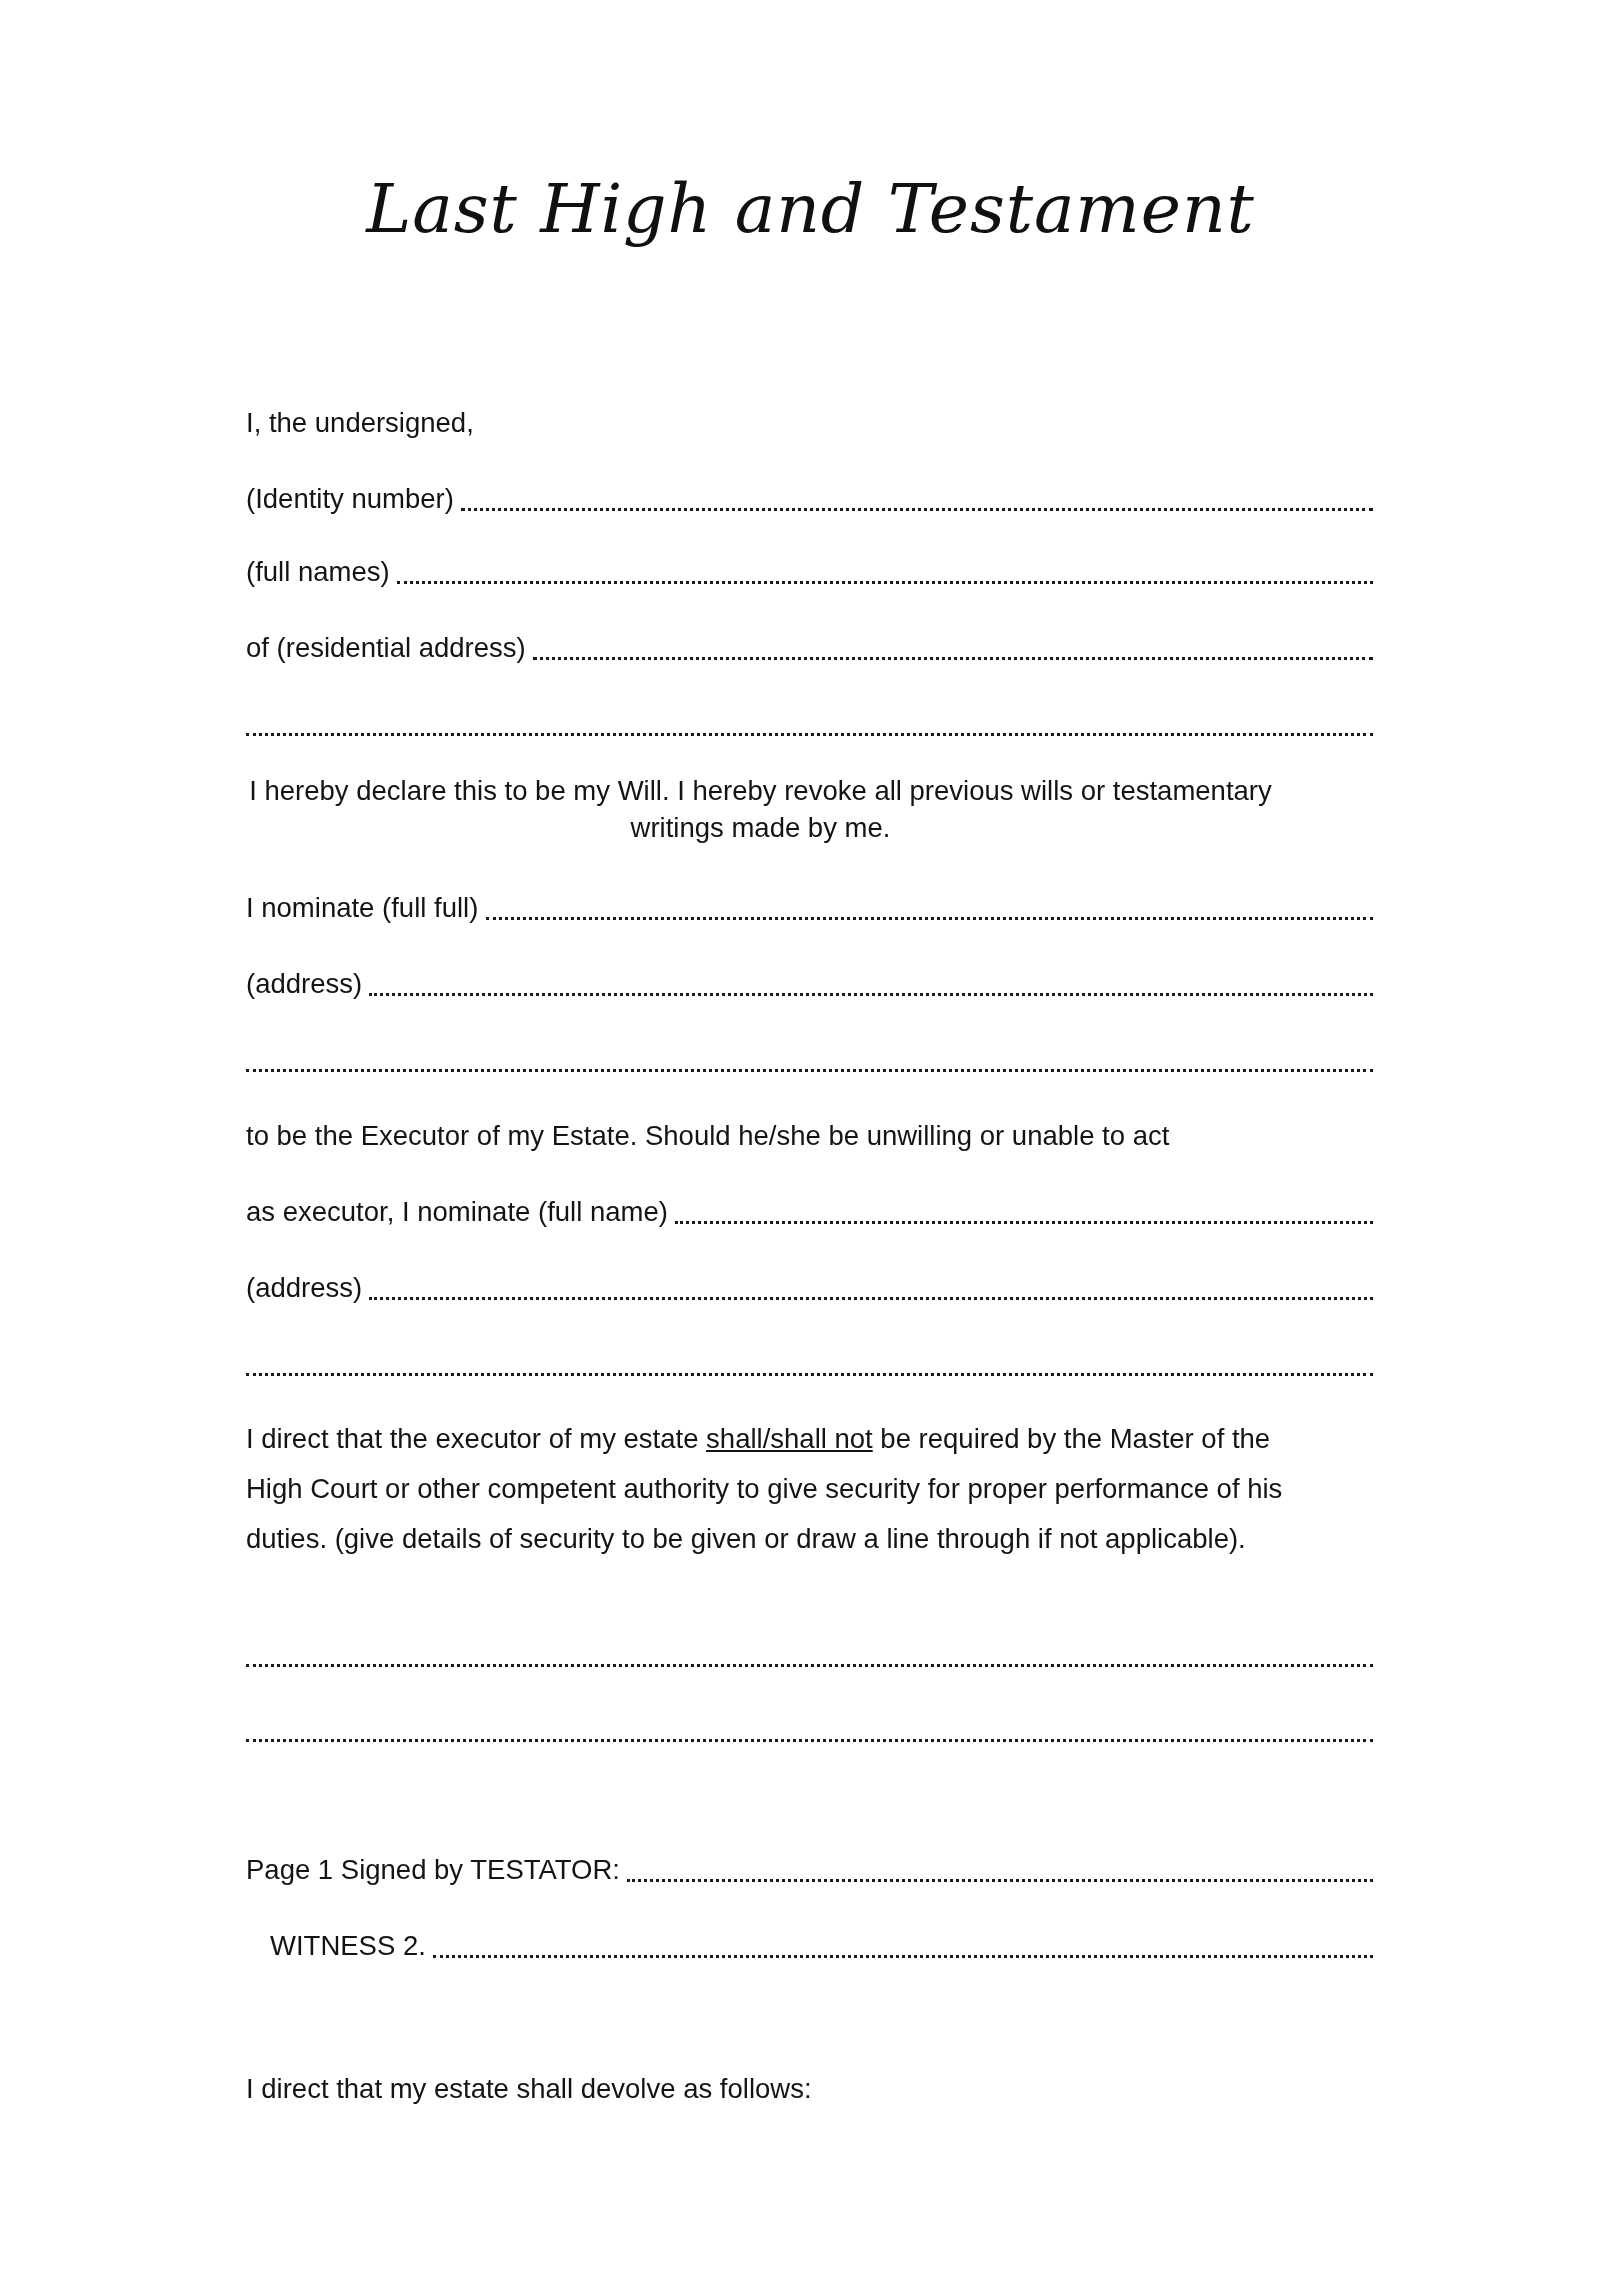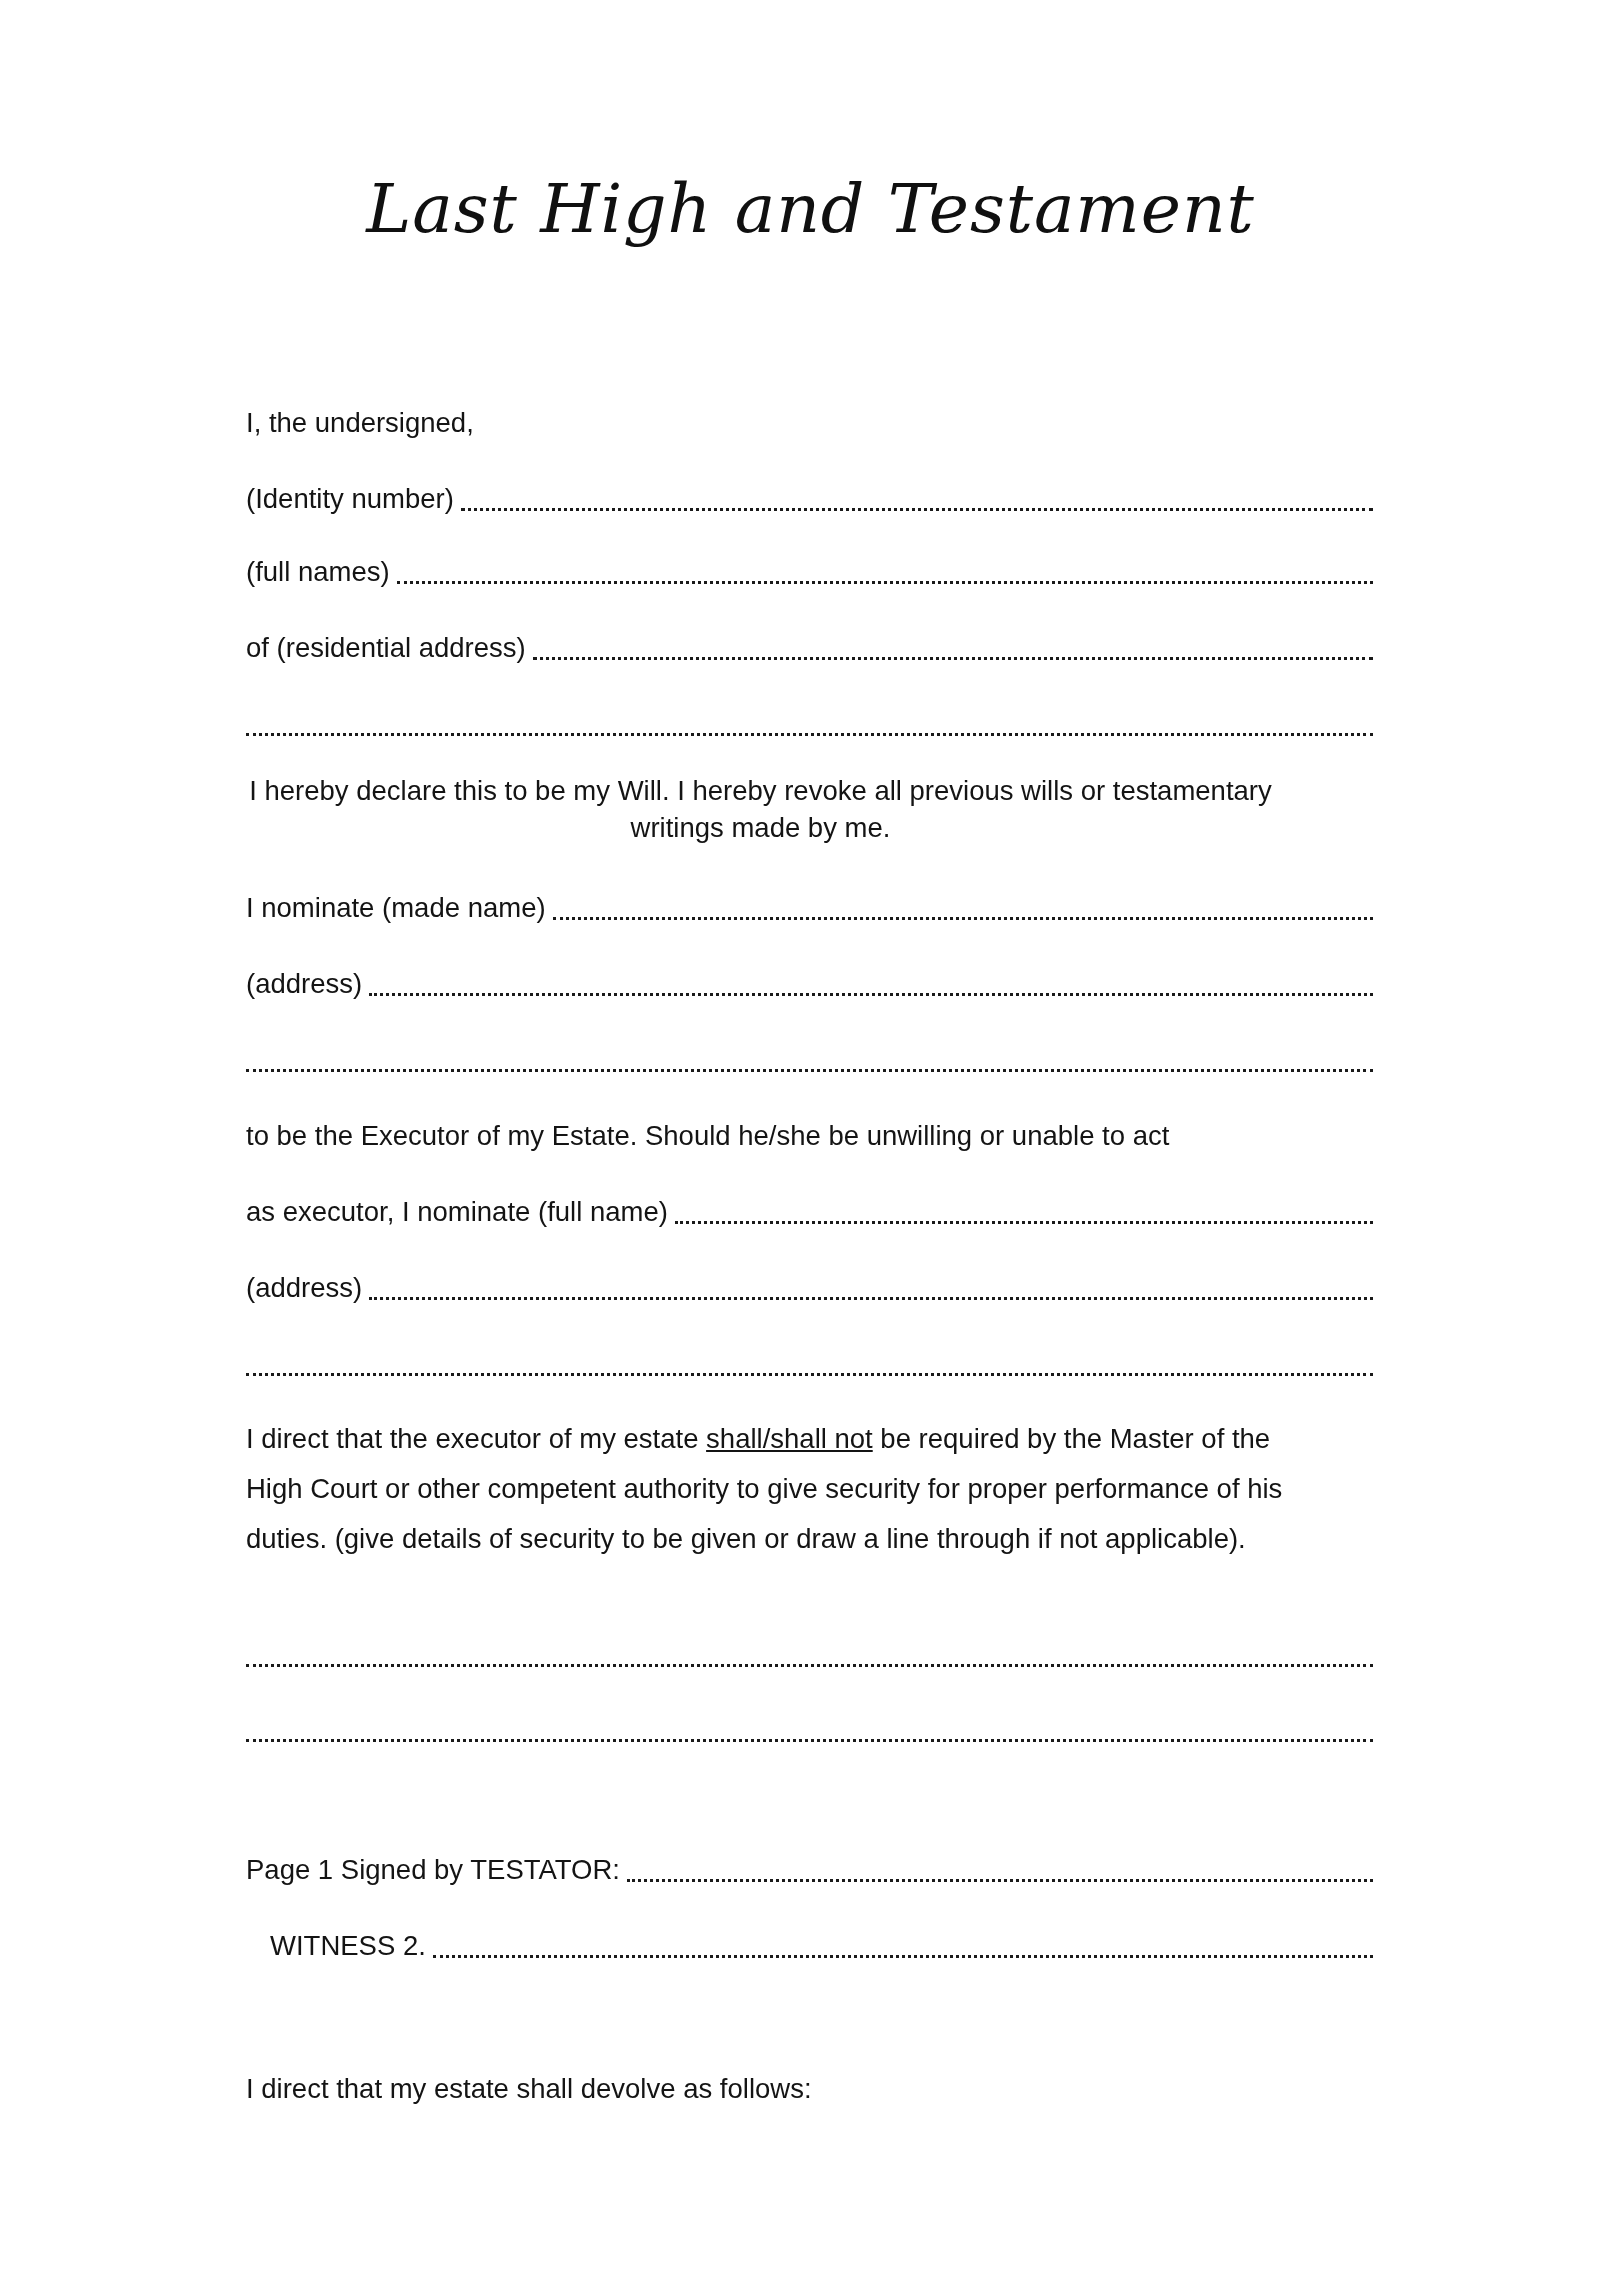--- a/index.html
+++ b/index.html
@@ -101,21 +101,21 @@
   <div class="form-line" style="margin-top:39px;">
     <span class="lbl">of (residential address)</span>
     <span class="blank"></span>
   </div>
 
   <div class="dots-line" style="margin-top:39px;"></div>
 
   <p class="para declaration" style="margin-top:30px;">I hereby declare this to be my Will.  I hereby revoke all previous wills or testamentary writings made by me.</p>
 
   <div class="form-line" style="margin-top:43px;">
-    <span class="lbl">I nominate (made name)</span>
+    <span class="lbl">I nominate (full full)</span>
     <span class="blank"></span>
   </div>
 
   <div class="form-line" style="margin-top:39px;">
     <span class="lbl">(address)</span>
     <span class="blank"></span>
   </div>
 
   <div class="dots-line" style="margin-top:39px;"></div>
 

